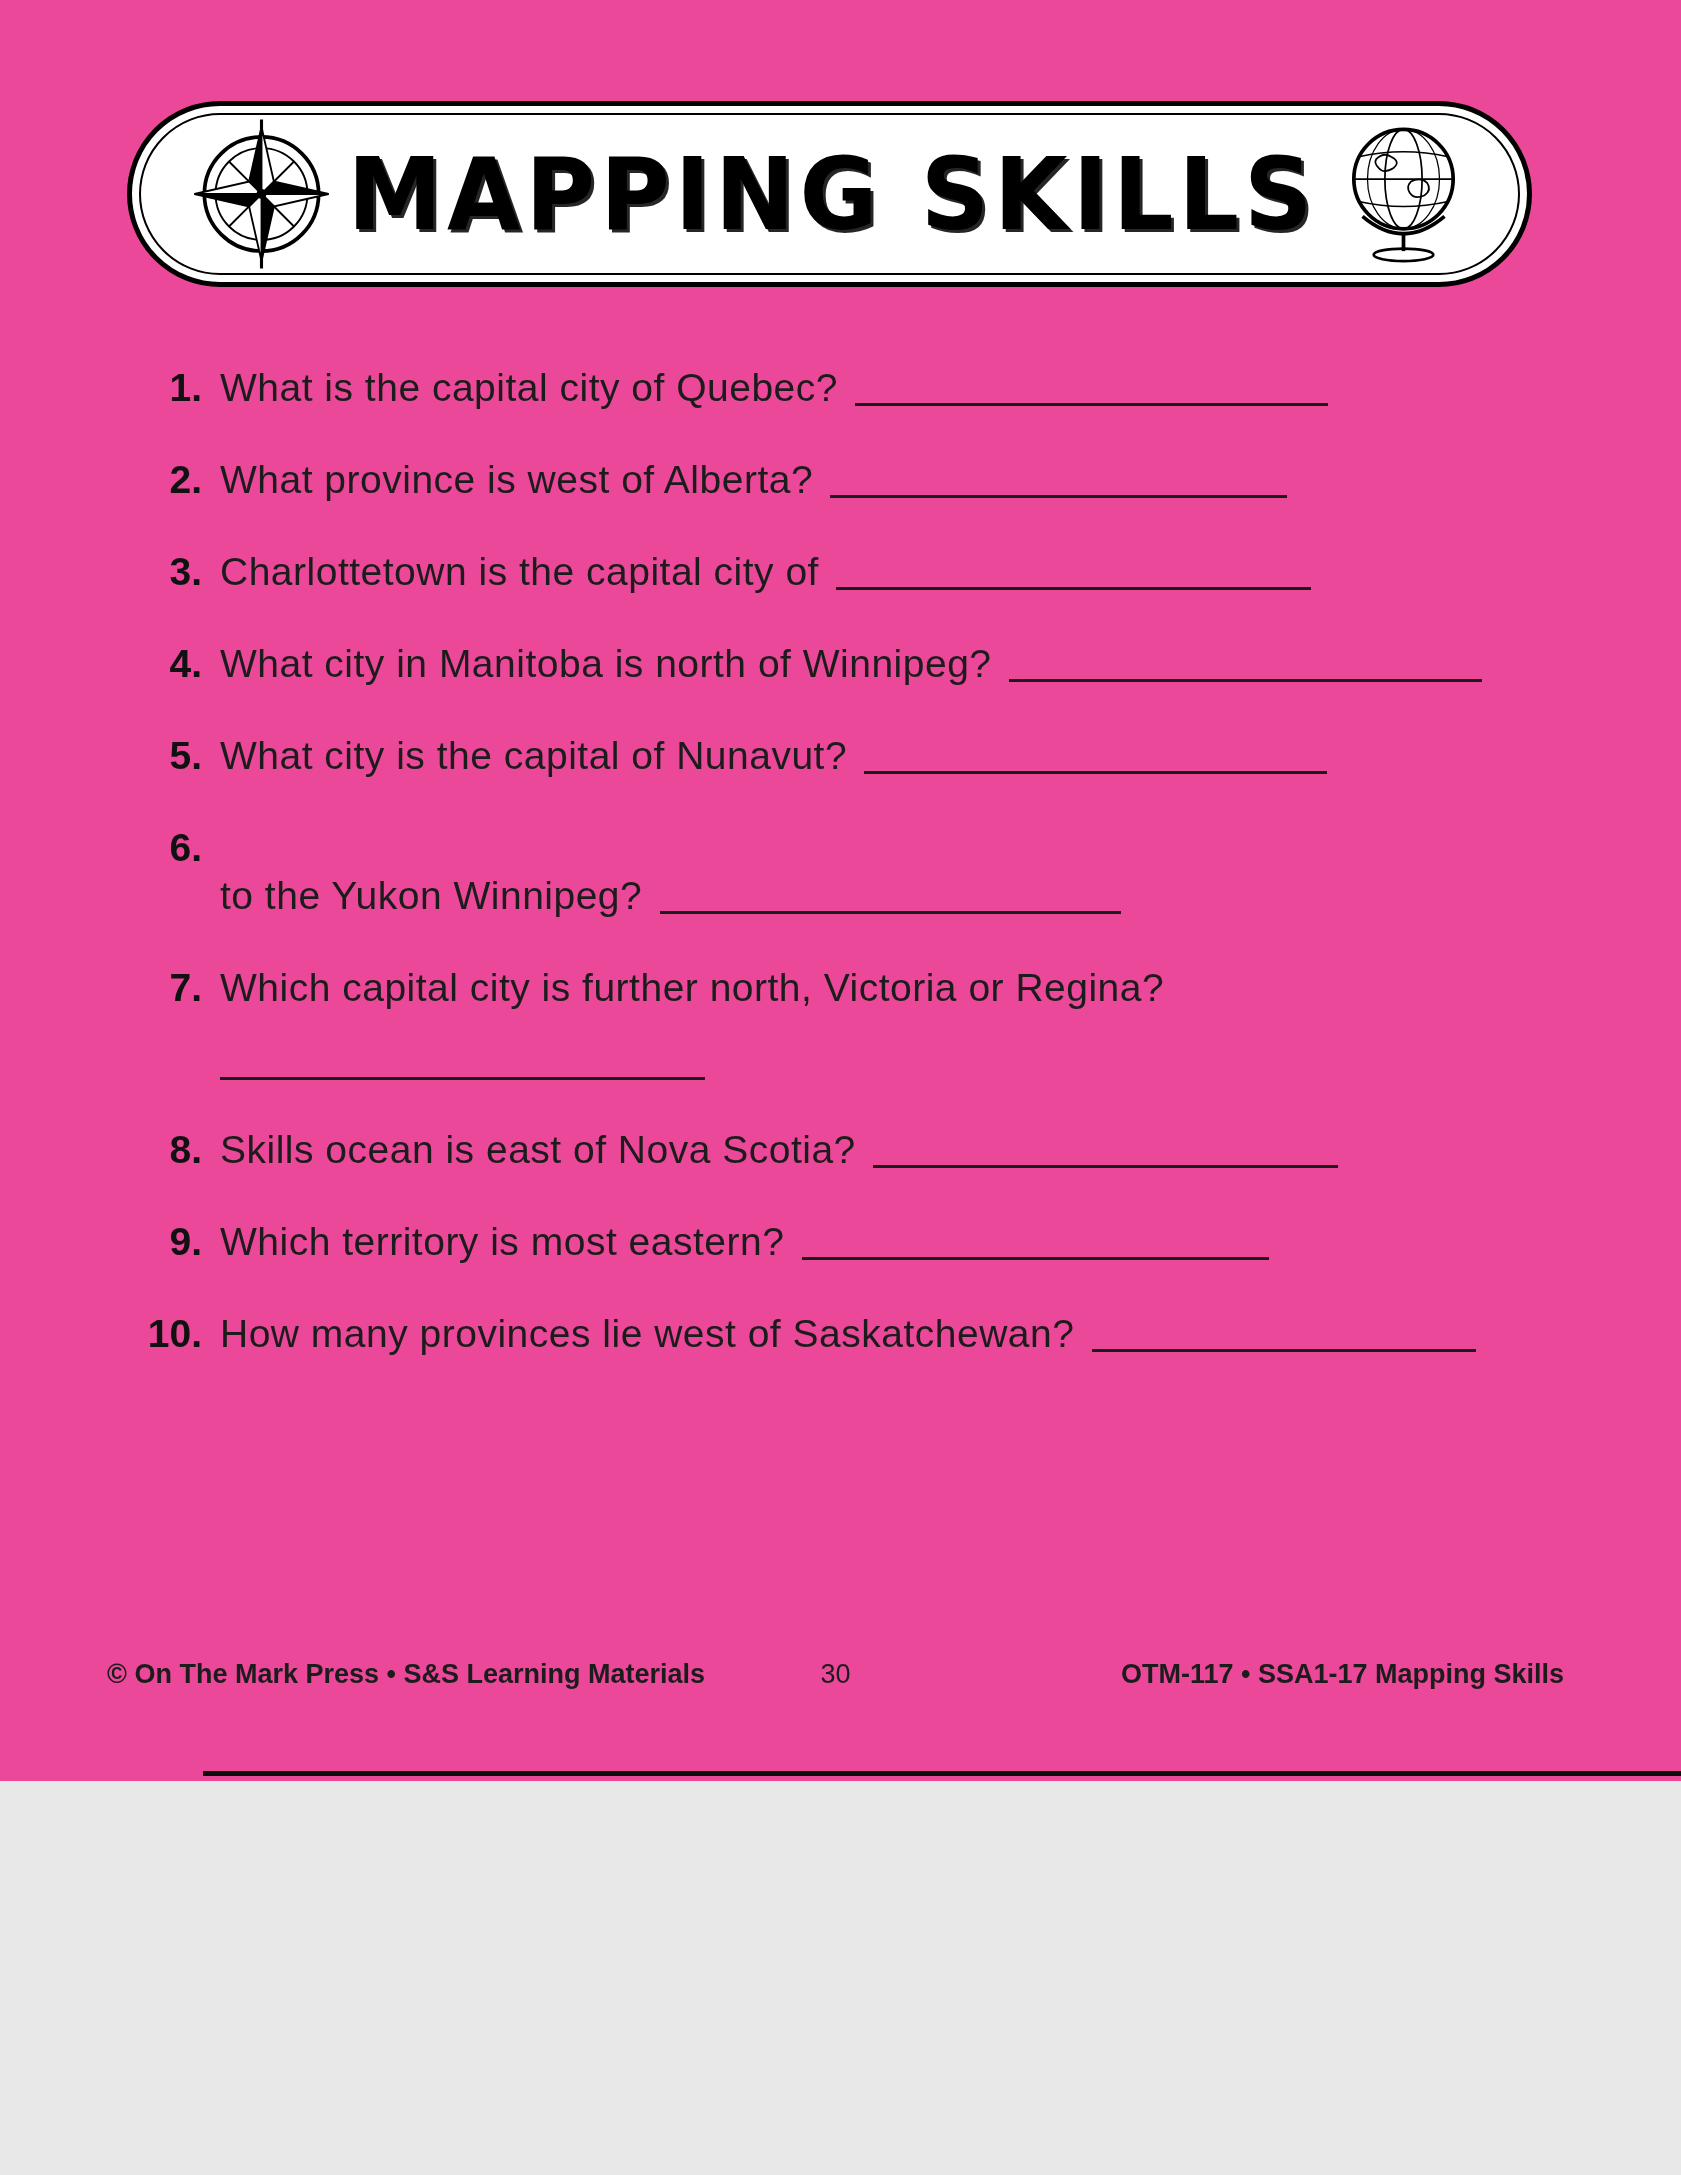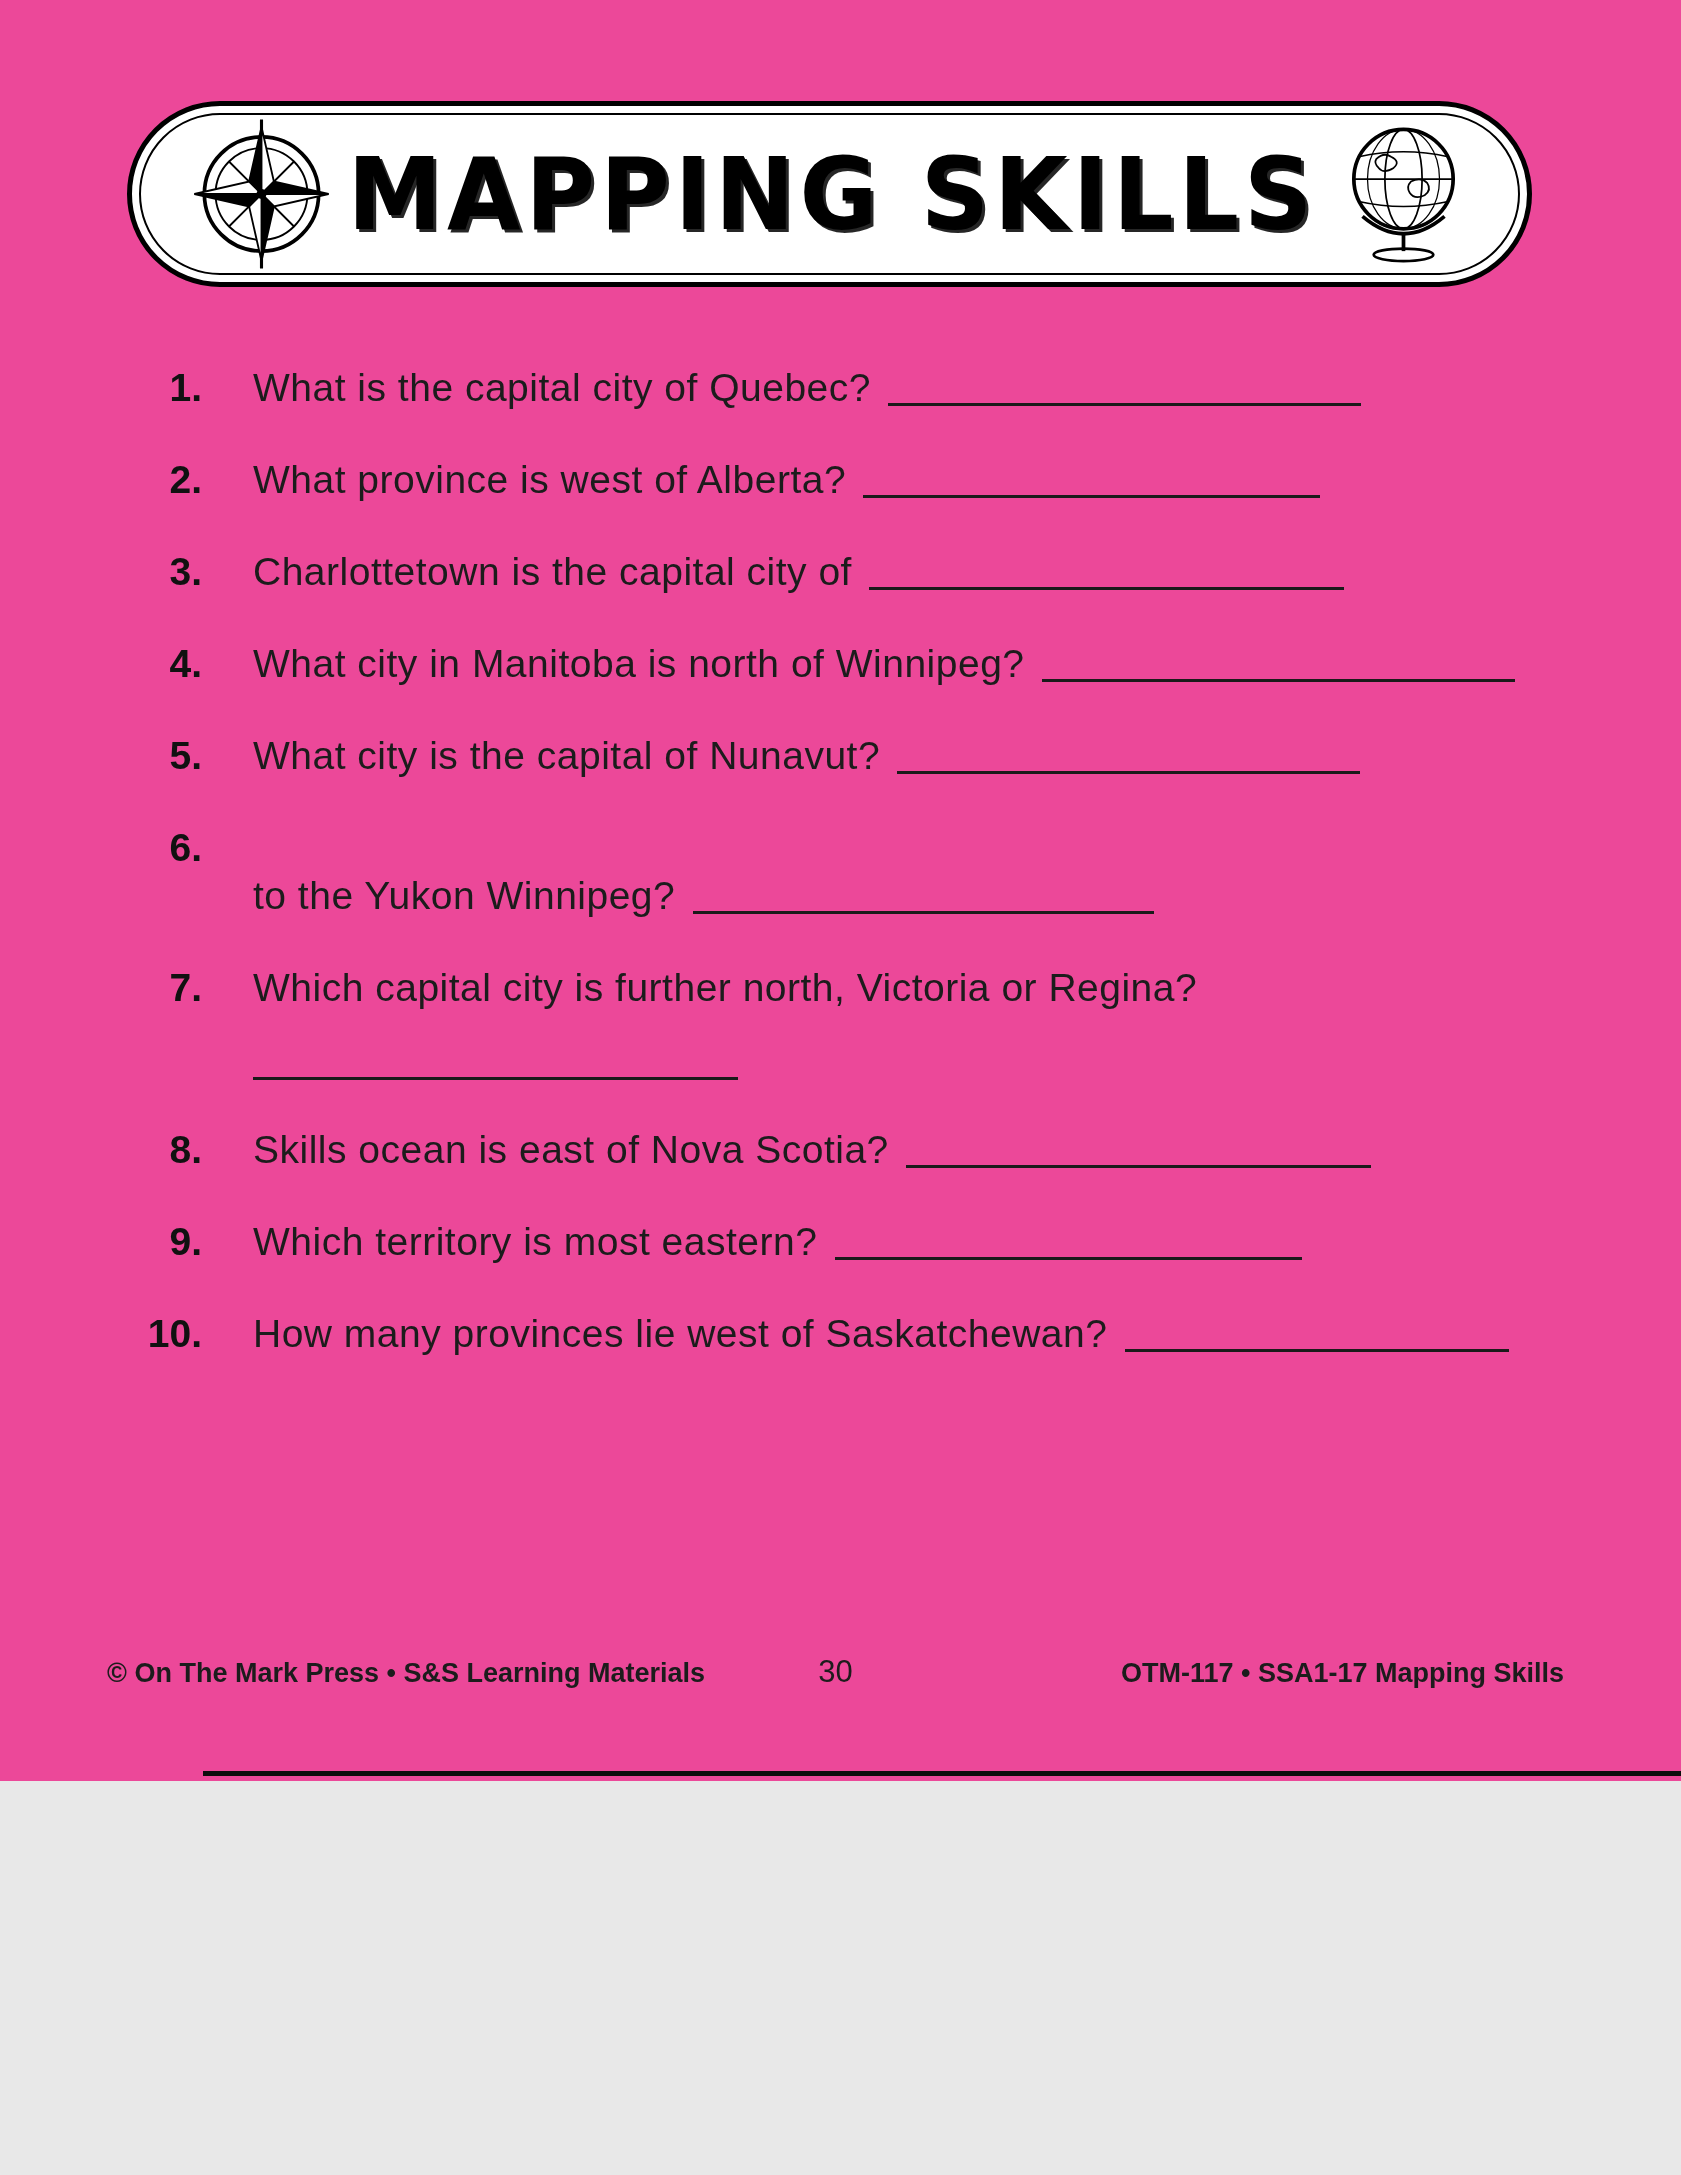--- a/index.html
+++ b/index.html
@@ -75,21 +75,20 @@
   .q-num {
     flex: 0 0 85px;
     text-align: right;
     padding-right: 18px;
     font-weight: bold;
     color: #111;
   }
   .q-body {
     flex: 1;
     letter-spacing: 0.5px;
-    margin-left: 33px;
   }
   .q-blank {
     display: inline-block;
     border-bottom: 3px solid #1a1a1a;
     height: 34px;
     vertical-align: baseline;
     transform: translateY(5px);
     margin-left: 6px;
   }
   .q-blank-below {
@@ -103,21 +102,21 @@
     position: absolute;
     left: 107px;
     right: 117px;
     bottom: 91px;
     display: flex;
     align-items: baseline;
     font-family: Liberation Sans, sans-serif;
     font-size: 27px;
   }
   .footer-left  { flex: 1; text-align: left;  font-weight: bold; }
-  .footer-page  { flex: 0 0 auto; text-align: left; font-weight: normal; font-size: 31px; margin-top: 29px; }
+  .footer-page  { flex: 0 0 auto; text-align: left; font-weight: normal; font-size: 27px; margin-top: 29px; }
   .footer-right { flex: 1; text-align: right; font-weight: bold; }
 
   .bottom-rule {
     position: absolute;
     left: 203px;
     right: 0;
     bottom: 5px;
     height: 5px;
     background: #0d0d0d;
   }

